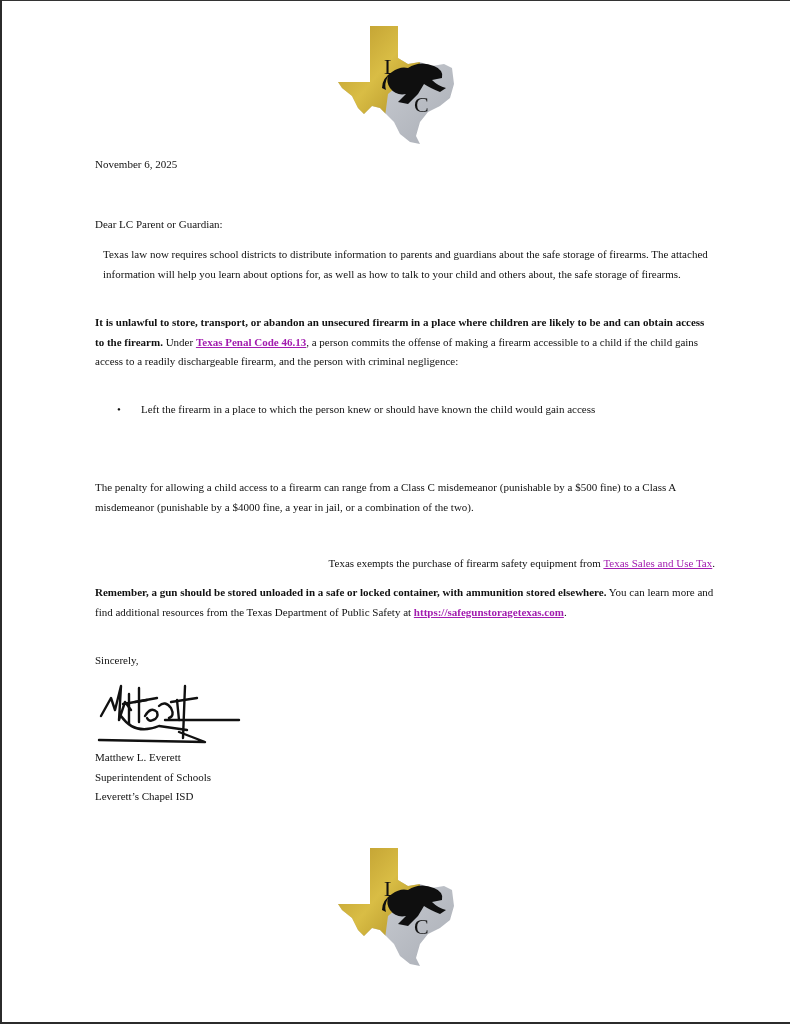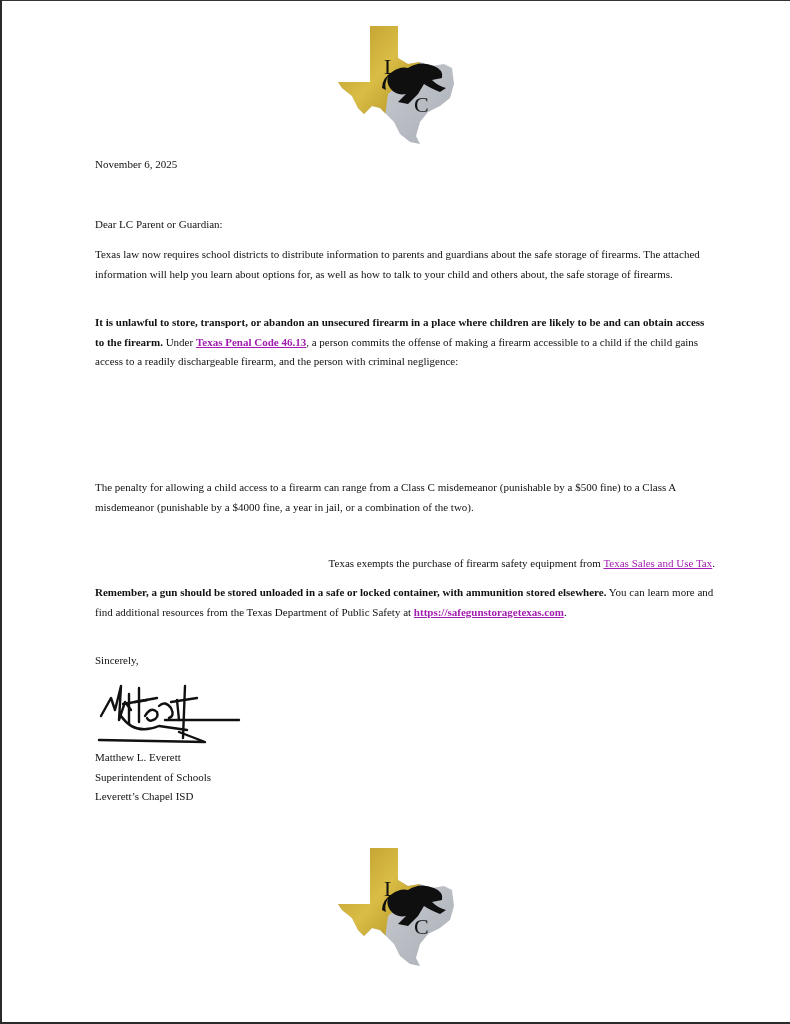--- a/index.html
+++ b/index.html
@@ -51,30 +51,31 @@
   </g>
   <text x="48" y="50" font-family="Liberation Serif, serif" font-size="22" fill="#111">L</text>
   <text x="78" y="88" font-family="Liberation Serif, serif" font-size="22" fill="#111">C</text>
   <path d="M72 44 Q84 36 98 42 Q108 46 106 54 L96 56 Q102 62 110 64 L104 68 Q94 64 88 60 L82 70 L72 80 L62 78 L70 70 Q60 72 54 64 Q50 58 52 52 Q48 60 50 66 L46 64 Q46 54 56 48 Q64 42 72 44 Z" fill="#0f0f0f"></path>
 </svg>
 
 <div class="text" style="top:155px;">November 6, 2025</div>
 
 <div class="text" style="top:215px;">Dear LC Parent or Guardian:</div>
 
-<div class="text" style="top:245px;">
+<div class="text" style="top:245px;margin-left:8px;">
   <p>Texas law now requires school districts to distribute information to parents and guardians about the safe storage of firearms. The attached information will help you learn about options for, as well as how to talk to your child and others about, the safe storage of firearms.</p>
 </div>
 
 <div class="text" style="top:313px;">
   <p><b>It is unlawful to store, transport, or abandon an unsecured firearm in a place where children are likely to be and can obtain access to the firearm.</b><span> Under </span><a class="bold">Texas Penal Code 46.13</a><span>, a person commits the offense of making a firearm accessible to a child if the child gains access to a readily dischargeable firearm, and the person with criminal negligence:</span></p>
 </div>
 
 <div class="text" style="top:400px;">
   <ul>
+    <li>Left the firearm in a place to which the person knew or should have known the child would gain access</li>
   </ul>
 </div>
 
 <div class="text" style="top:478px;">
   <p>The penalty for allowing a child access to a firearm can range from a Class C misdemeanor (punishable by a $500 fine) to a Class A misdemeanor (punishable by a $4000 fine, a year in jail, or a combination of the two).</p>
 </div>
 
 <div class="text" style="top:554px;text-align:right;">
   <p><span>Texas exempts the purchase of firearm safety equipment from </span><a>Texas Sales and Use Tax</a><span>.</span></p>
 </div>

